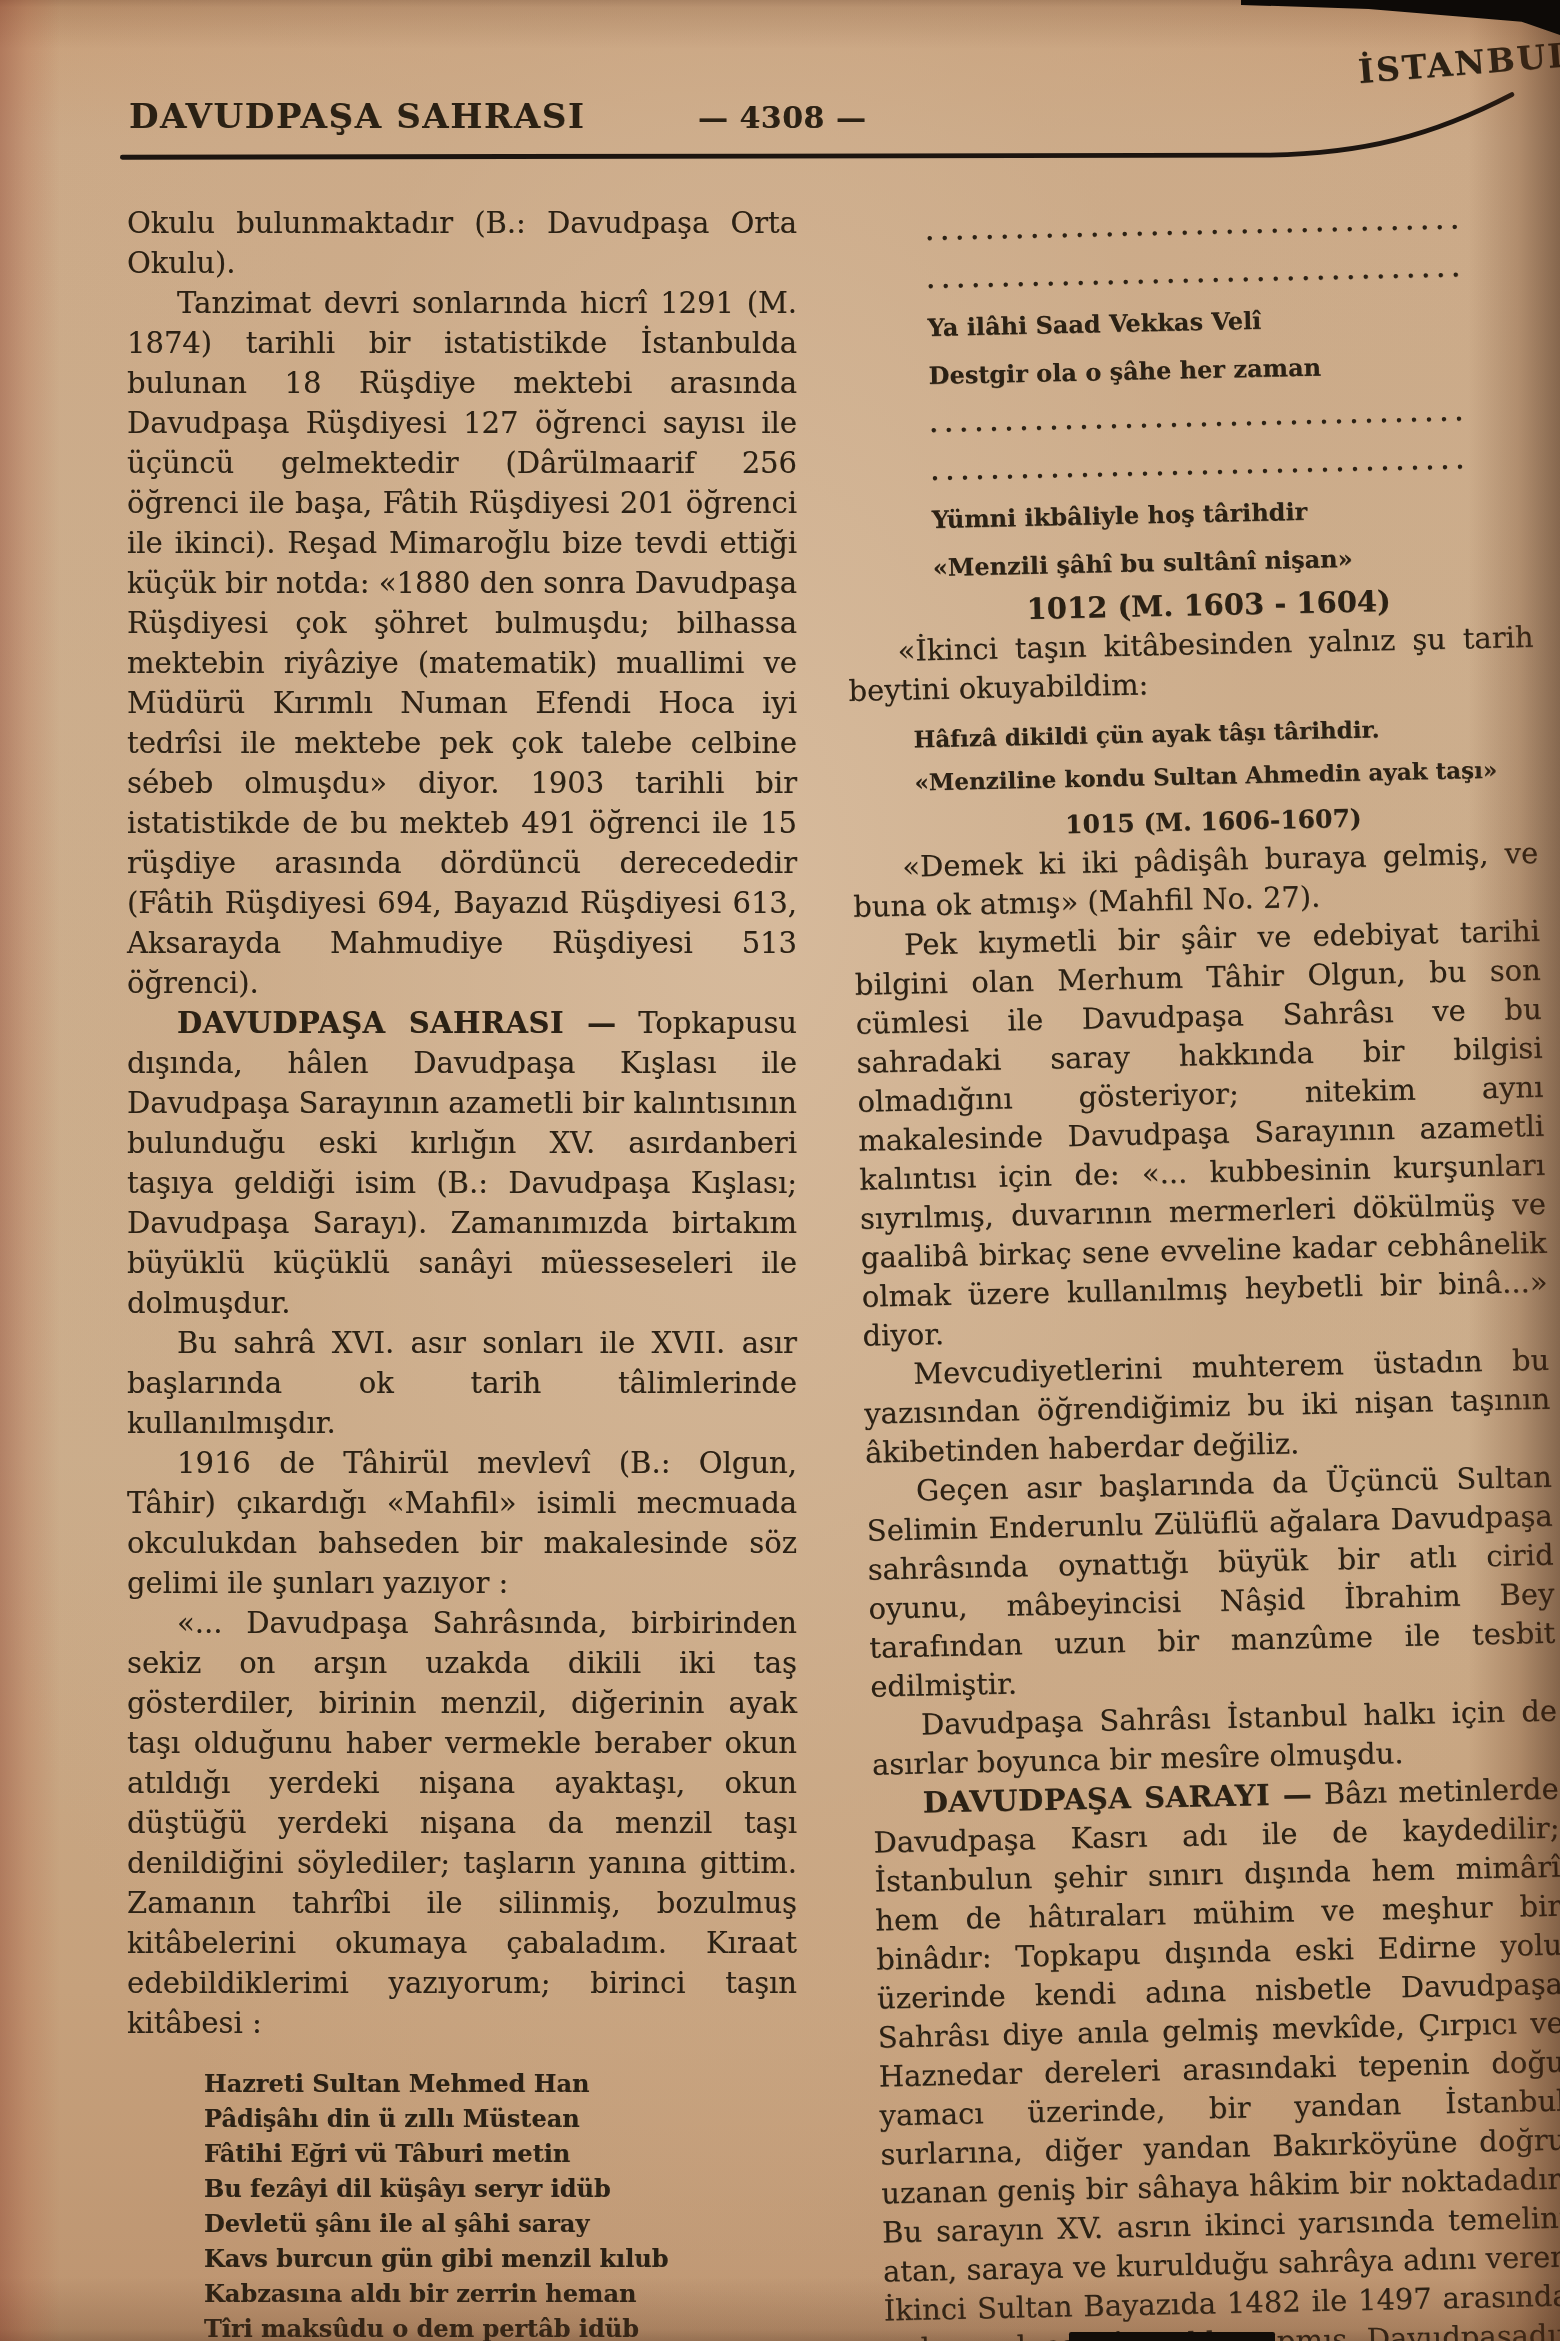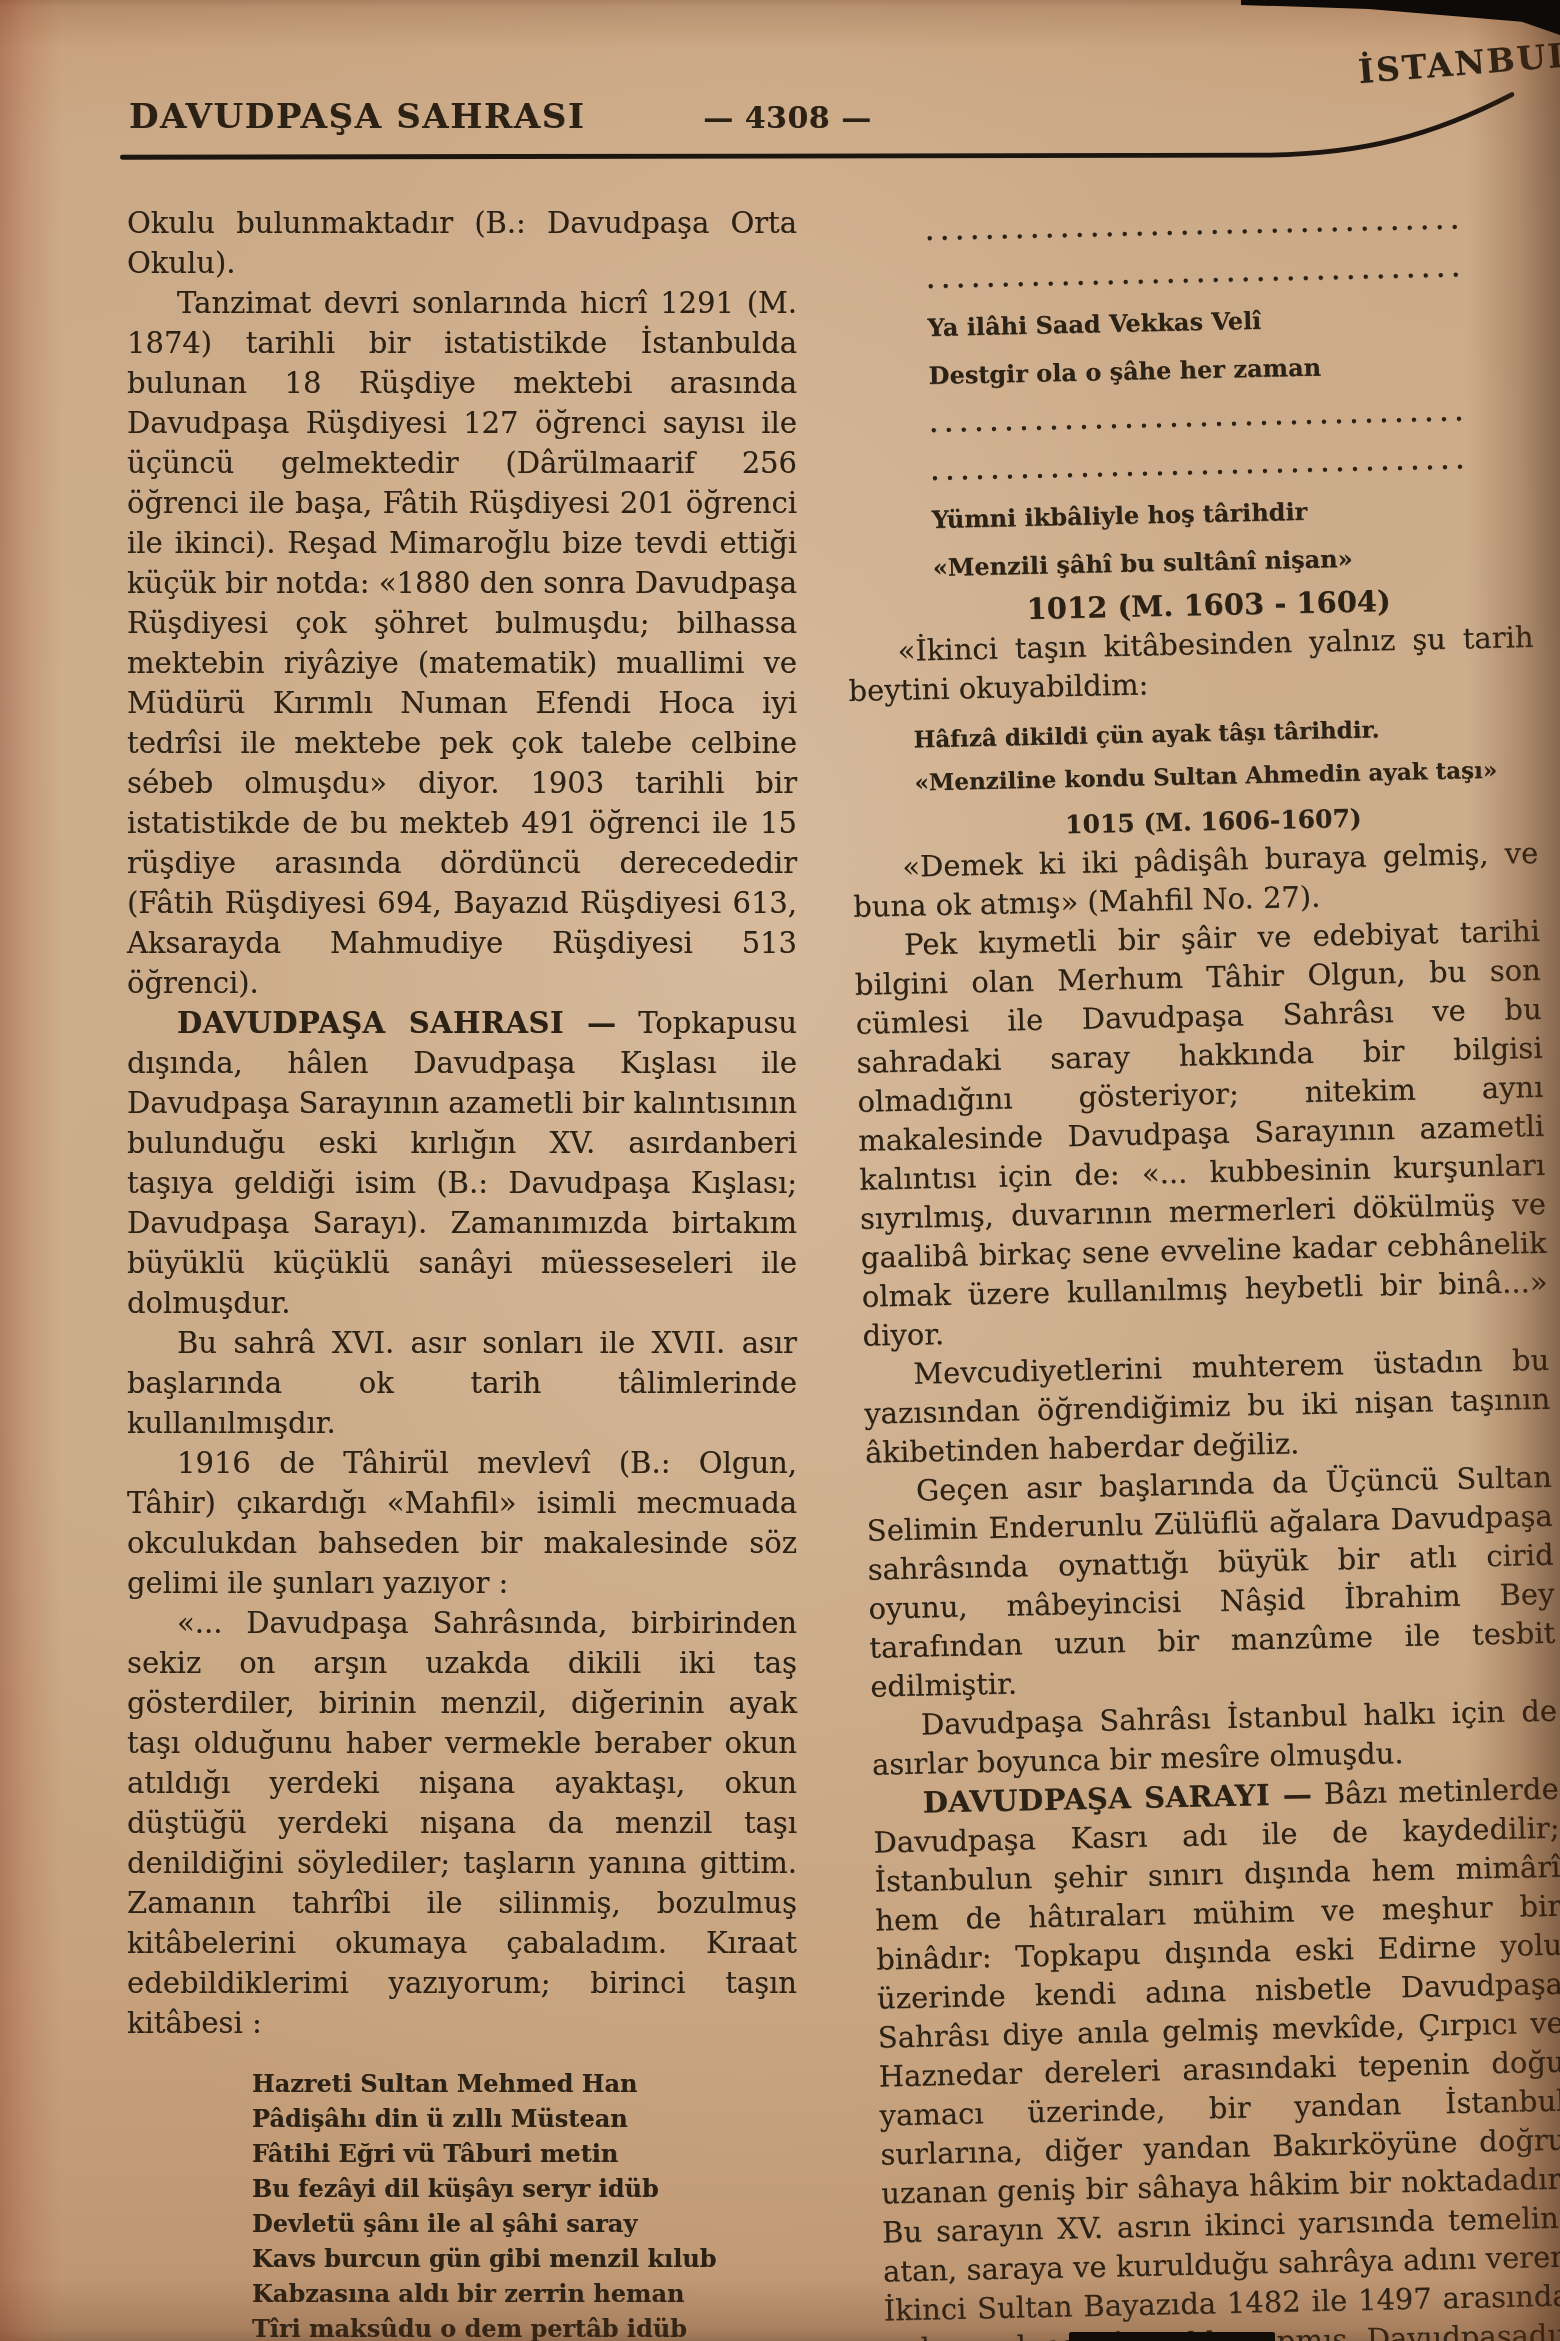--- a/index.html
+++ b/index.html
@@ -22,34 +22,34 @@
     background:linear-gradient(to bottom, rgba(0,0,0,0), rgba(92,54,30,.22) 80%, rgba(70,38,20,.35) 100%);}
   .edge-top{position:absolute;left:0;top:0;width:100%;height:49px;
     background:linear-gradient(to top, rgba(0,0,0,0), rgba(110,66,38,.2) 85%, rgba(90,50,28,.3) 100%);}
   .corner-wedge{position:absolute;top:0;right:0;width:319px;height:35px;background:#0d0a07;
     clip-path:polygon(0 0,100% 0,100% 100%,88% 62%,40% 26%,0 14%);}
   .bottom-notch{position:absolute;left:1069px;top:2332px;width:206px;height:9.7px;background:#120d09;border-radius:2.2px 2.2px 0 0;}
 
   
   .hdr{position:absolute;font-weight:bold;white-space:nowrap;}
   .hdr-left{left:129px;top:96px;font-size:34px;letter-spacing:1.6px;}
-  .hdr-center{left:698px;top:100px;width:179px;text-align:center;font-size:30px;letter-spacing:0.5px;}
+  .hdr-center{left:698px;top:100px;width:179px;font-size:30px;letter-spacing:0.5px;}
   .hdr-right{left:1360px;top:52px;font-size:33px;letter-spacing:2.2px;transform:rotate(-4.6deg);transform-origin:0 100%;}
   .hdr-rule{position:absolute;left:119px;top:86px;}
 
   
   .col{position:absolute;text-align:justify;font-size:29px;line-height:40px;}
   .col p{margin:0;text-indent:50px;}
   .col p.noindent{text-indent:0;margin-top:7px;}
   .col-left{left:127px;top:196px;width:670px;}
   .col-right{left:838px;top:210px;width:686px;line-height:39px;transform:rotate(-1.25deg);transform-origin:0 0;}
   .entry-lead{font-weight:bold;letter-spacing:0.5px;}
 
   .poem{margin:23px 0 0 77px;font-weight:bold;font-size:24px;line-height:35px;text-align:left;}
-  .poem div{white-space:nowrap;margin-left:48px;}
+  .poem div{white-space:nowrap;}
 
   .verse-top{margin-left:87px;font-weight:bold;font-size:24px;line-height:48px;text-align:left;}
   .verse-mid{margin:7.6px 0 5.4px 64px;font-weight:bold;font-size:23px;line-height:43px;text-align:left;}
   .verse-date{font-weight:bold;text-align:center;width:530px;margin-left:97px;white-space:nowrap;}
   .dots-line{white-space:nowrap;overflow:hidden;width:541px;letter-spacing:7px;font-size:23px;}
   .sp-above{margin-top:14px;}
   .ink{color:#2b2114;text-shadow:0.3px 0.4px 0.5px rgba(64,46,26,.45);}
 </style>
 </head>
 <body>

